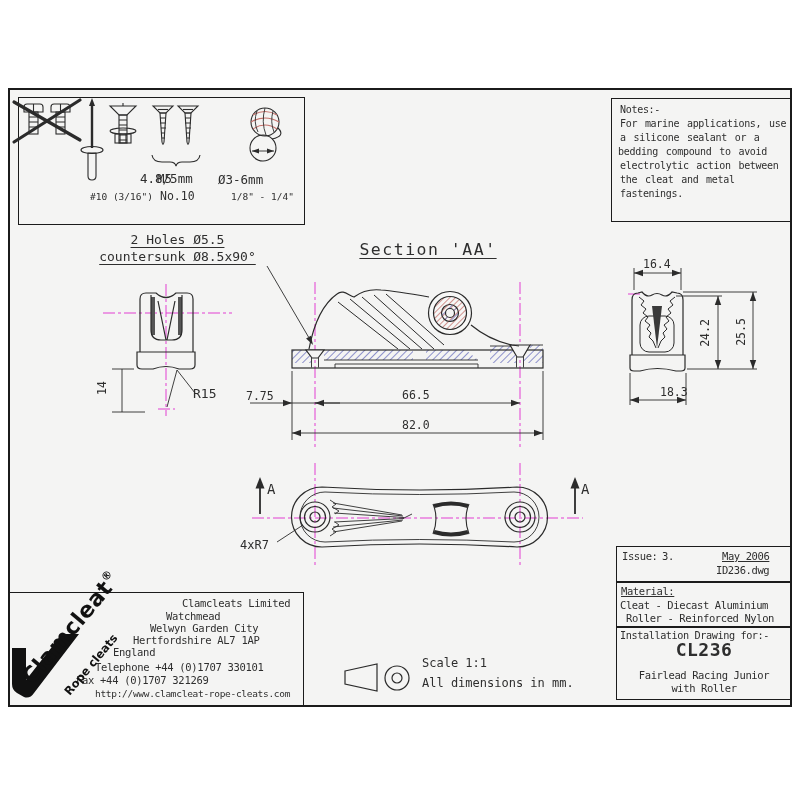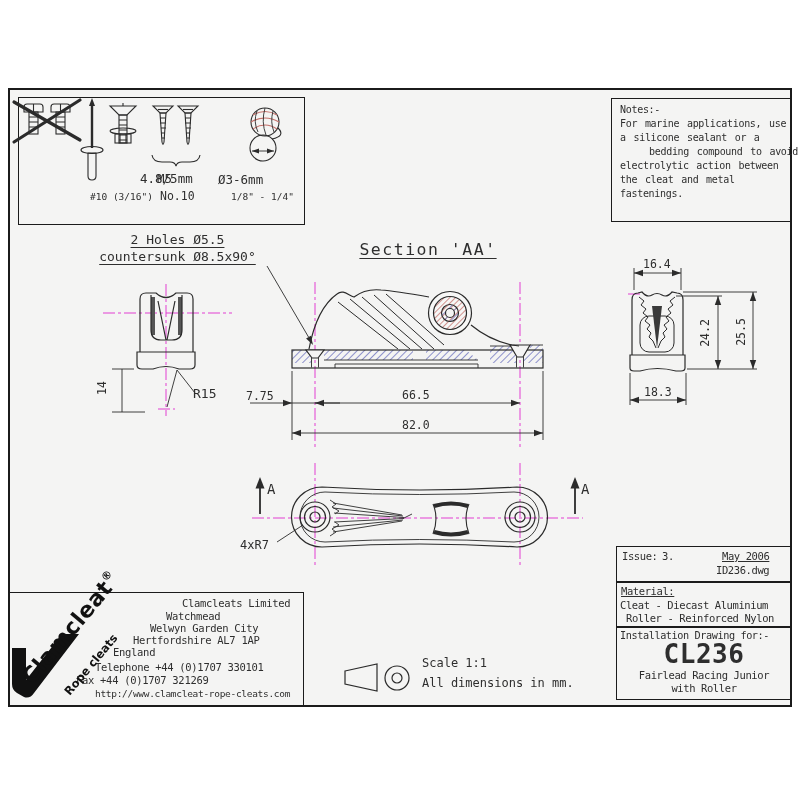--- a/index.html
+++ b/index.html
@@ -267,61 +267,61 @@
   <div class="t" style="left:110px;top:171px;font-size:12.5px;margin-left:47px;">M5</div>
   <div class="t" style="left:140px;top:171px;font-size:12.5px;">4.8/5mm</div>
   <div class="t" style="left:218px;top:172px;font-size:12.5px;">Ø3-6mm</div>
   <div class="t" style="left:90px;top:191px;font-size:9.5px;">#10 (3/16")</div>
   <div class="t" style="left:160px;top:189px;font-size:11.5px;">No.10</div>
   <div class="t" style="left:231px;top:191px;font-size:9.5px;">1/8" - 1/4"</div>
 
   <div class="t notes-line" style="left:620px;top:103px;">Notes:-</div>
   <div class="t notes-line" style="left:620px;top:117px;">For marine applications, use</div>
   <div class="t notes-line" style="left:620px;top:131px;">a silicone sealant or a</div>
-  <div class="t notes-line" style="left:649px;top:145px;">bedding compound to avoid</div>
+  <div class="t notes-line" style="left:618px;top:145px;">bedding compound to avoid</div>
   <div class="t notes-line" style="left:620px;top:159px;">electrolytic action between</div>
   <div class="t notes-line" style="left:620px;top:173px;">the cleat and metal</div>
   <div class="t notes-line" style="left:620px;top:187px;">fastenings.</div>
 
   <div class="t ul ctr" style="left:85px;top:232px;width:185px;font-size:13px;">2 Holes Ø5.5</div>
   <div class="t ul ctr" style="left:85px;top:249px;width:185px;font-size:13px;">countersunk Ø8.5x90°</div>
   <div class="t ul ctr" style="left:348px;top:240px;width:160px;font-size:16.5px;letter-spacing:1.5px;">Section 'AA'</div>
   <div class="t" style="left:193px;top:386px;font-size:13px;">R15</div>
   <div class="t" style="left:240px;top:538px;font-size:12px;">4xR7</div>
   <div class="t" style="left:267px;top:481px;font-size:14px;">A</div>
   <div class="t" style="left:581px;top:481px;font-size:14px;">A</div>
 
   <div class="t dim rot" style="left:95px;top:381px;">14</div>
   <div class="t dim" style="left:246px;top:389px;">7.75</div>
   <div class="t dim" style="left:402px;top:388px;">66.5</div>
   <div class="t dim" style="left:402px;top:418px;">82.0</div>
   <div class="t dim" style="left:643px;top:257px;">16.4</div>
   <div class="t dim rot" style="left:691px;top:326px;">24.2</div>
   <div class="t dim rot" style="left:727px;top:325px;">25.5</div>
-  <div class="t dim" style="left:644px;top:385px;">18.3</div>
+  <div class="t dim" style="left:660px;top:385px;">18.3</div>
 
   <span class="logo-main"><span>Clamcleat</span><span class="logo-reg">®</span></span>
   <span class="logo-sub">Rope cleats</span>
   <div class="t addr" style="left:182px;top:597px;">Clamcleats Limited</div>
   <div class="t addr" style="left:166px;top:610px;">Watchmead</div>
   <div class="t addr" style="left:150px;top:622px;">Welwyn Garden City</div>
   <div class="t addr" style="left:133px;top:634px;">Hertfordshire AL7 1AP</div>
   <div class="t addr" style="left:113px;top:646px;">England</div>
   <div class="t addr" style="left:95px;top:661px;">Telephone +44 (0)1707 330101</div>
   <div class="t addr" style="left:76px;top:674px;">Fax +44 (0)1707 321269</div>
   <div class="t" style="left:95px;top:688px;font-size:9.5px;letter-spacing:-0.3px;">http://www.clamcleat-rope-cleats.com</div>
 
   <div class="t tb" style="left:622px;top:550px;">Issue:</div>
   <div class="t tb" style="left:662px;top:550px;">3.</div>
   <div class="t tb" style="left:722px;top:550px;text-decoration:underline;">May 2006</div>
   <div class="t tb" style="left:716px;top:564px;">ID236.dwg</div>
   <div class="t tb" style="left:621px;top:585px;text-decoration:underline;">Material:</div>
   <div class="t tb" style="left:620px;top:599px;">Cleat - Diecast Aluminium</div>
   <div class="t tb" style="left:626px;top:612px;">Roller - Reinforced Nylon</div>
   <div class="t" style="left:620px;top:630px;font-size:10.2px;letter-spacing:-0.4px;">Installation Drawing for:-</div>
-  <div class="t ctr" style="left:616px;top:639px;width:176px;font-size:26px;font-weight:bold;letter-spacing:0.5px;">CL236</div>
+  <div class="t ctr" style="left:616px;top:639px;width:176px;font-size:18px;font-weight:bold;letter-spacing:0.5px;">CL236</div>
   <div class="t ctr tb" style="left:616px;top:669px;width:176px;">Fairlead Racing Junior</div>
   <div class="t ctr tb" style="left:616px;top:682px;width:176px;">with Roller</div>
 
   <div class="t" style="left:422px;top:656px;font-size:12px;">Scale 1:1</div>
   <div class="t" style="left:422px;top:676px;font-size:12px;">All dimensions in mm.</div>
 
 </div>
 
 </body></html>

